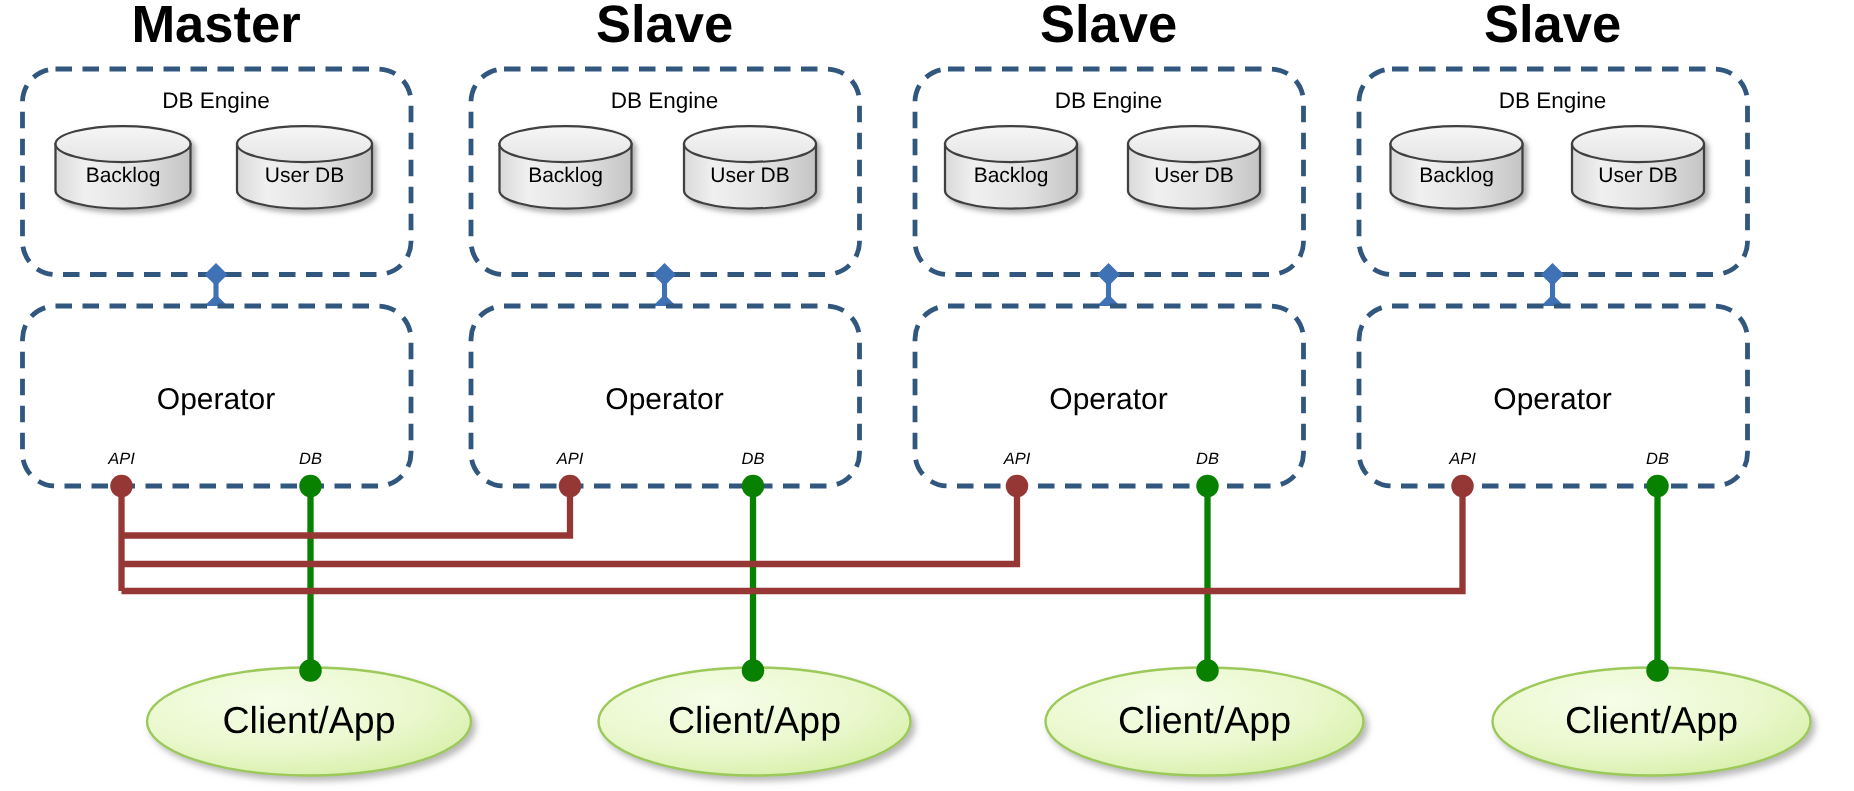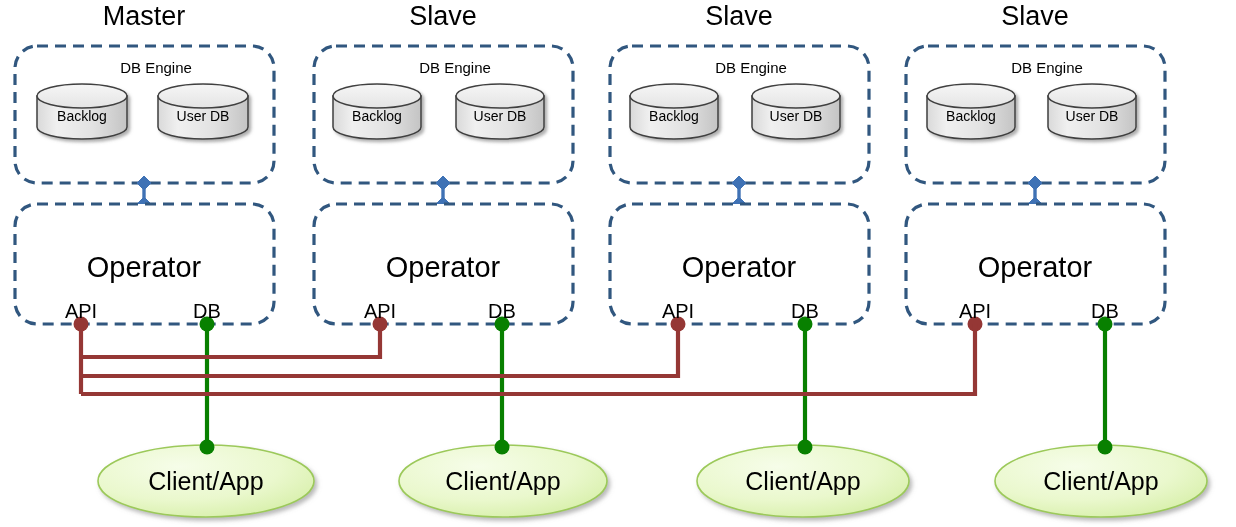--- a/index.html
+++ b/index.html
@@ -3,26 +3,26 @@
 <meta charset="utf-8">
 <style>
   html,body{margin:0;padding:0;background:#ffffff;}
   body{width:1236px;height:527px;overflow:hidden;
        font-family:"Liberation Sans","DejaVu Sans",sans-serif;}
   #stage{position:relative;width:1236px;height:527px;background:#fff;}
   svg.layer{position:absolute;left:0;top:0;width:1236px;height:527px;}
 
   
   .txt{position:absolute;white-space:nowrap;color:#000;}
-  .col-title{font-size:27px;line-height:29px;text-align:right;
-             transform:translateX(-50%);}
-  .engine-label{font-size:15px;transform:translateX(-50%);margin-left:12px;}
+  .col-title{font-size:35px;line-height:29px;text-align:right;
+             transform:translateX(-50%);font-weight:bold;}
+  .engine-label{font-size:15px;transform:translateX(-50%);}
   .cyl-label{font-size:14px;transform:translate(-50%,-50%);}
-  .operator-label{font-size:29px;transform:translate(-50%,-50%);text-align:right;}
-  .port-label{font-size:20px;transform:translateX(-50%);}
+  .operator-label{font-size:20px;transform:translate(-50%,-50%);text-align:right;}
+  .port-label{font-size:11px;transform:translateX(-50%);font-style:italic;}
   .client-label{font-size:25px;transform:translate(-50%,-50%);}
 </style>
 </head>
 <body>
 
 <div id="stage">
 
   <svg class="layer" viewBox="0 0 1236 527">
     <defs>
       <linearGradient id="cylBody" x1="0" y1="0" x2="1" y2="0">

